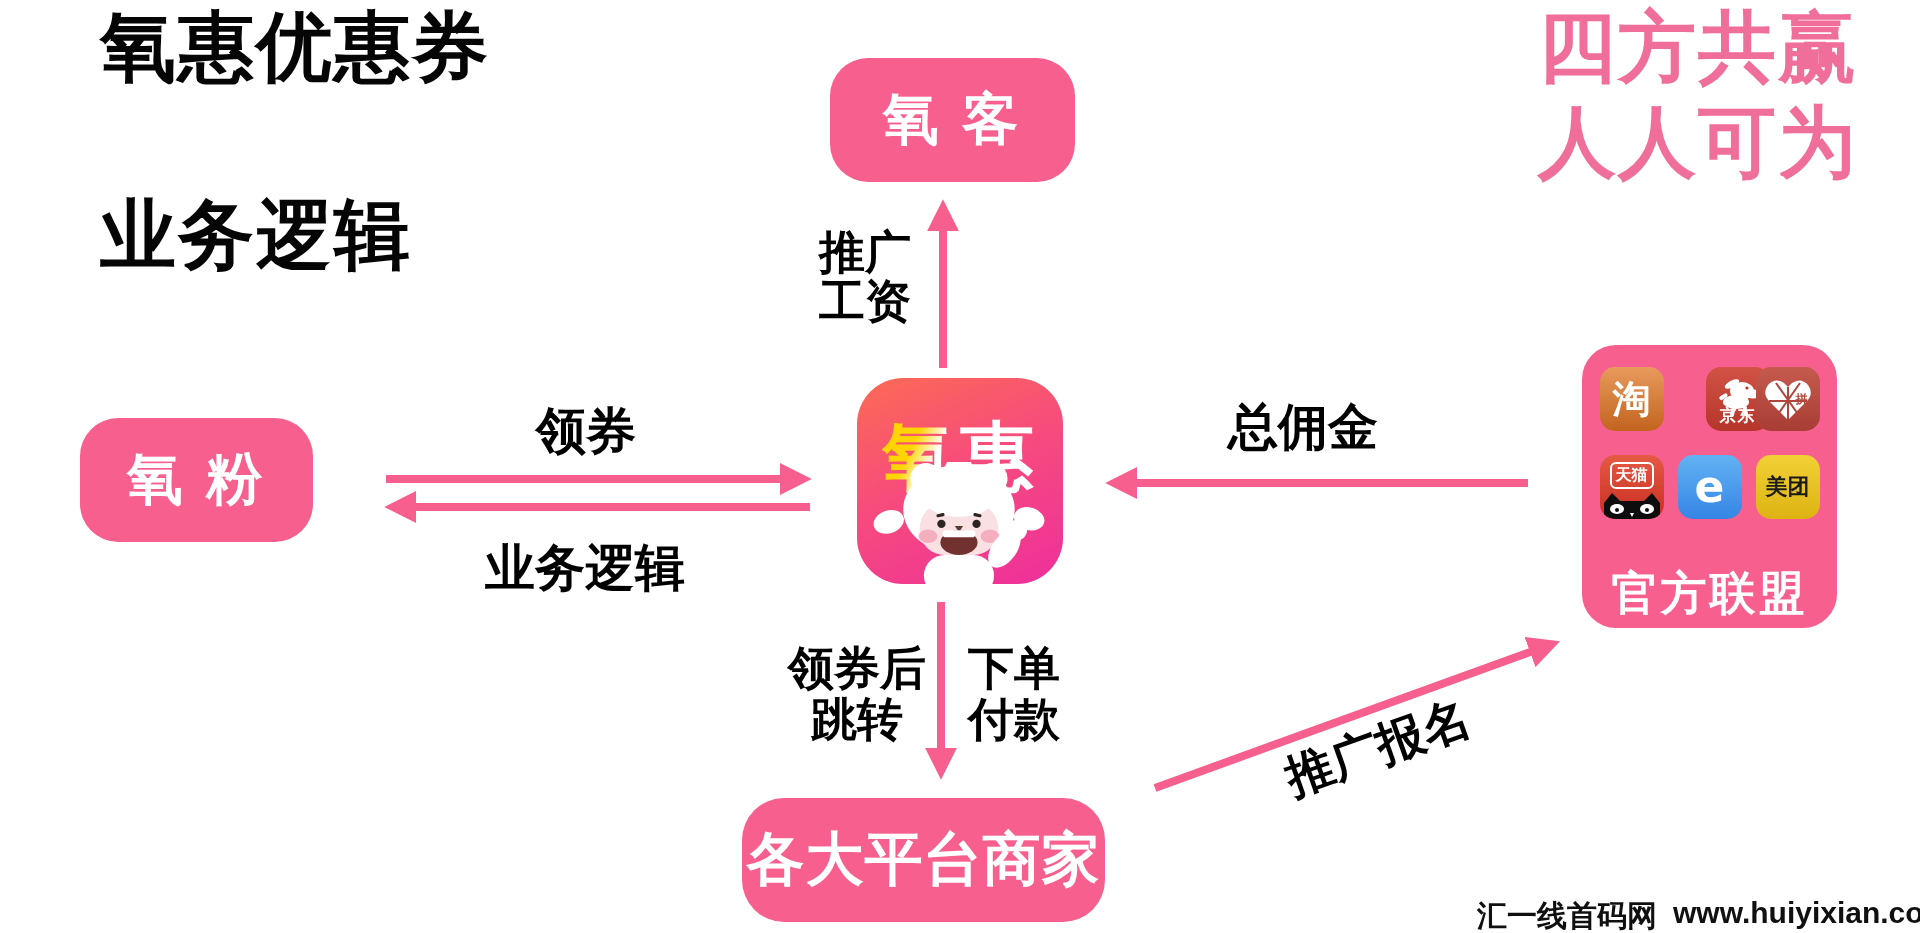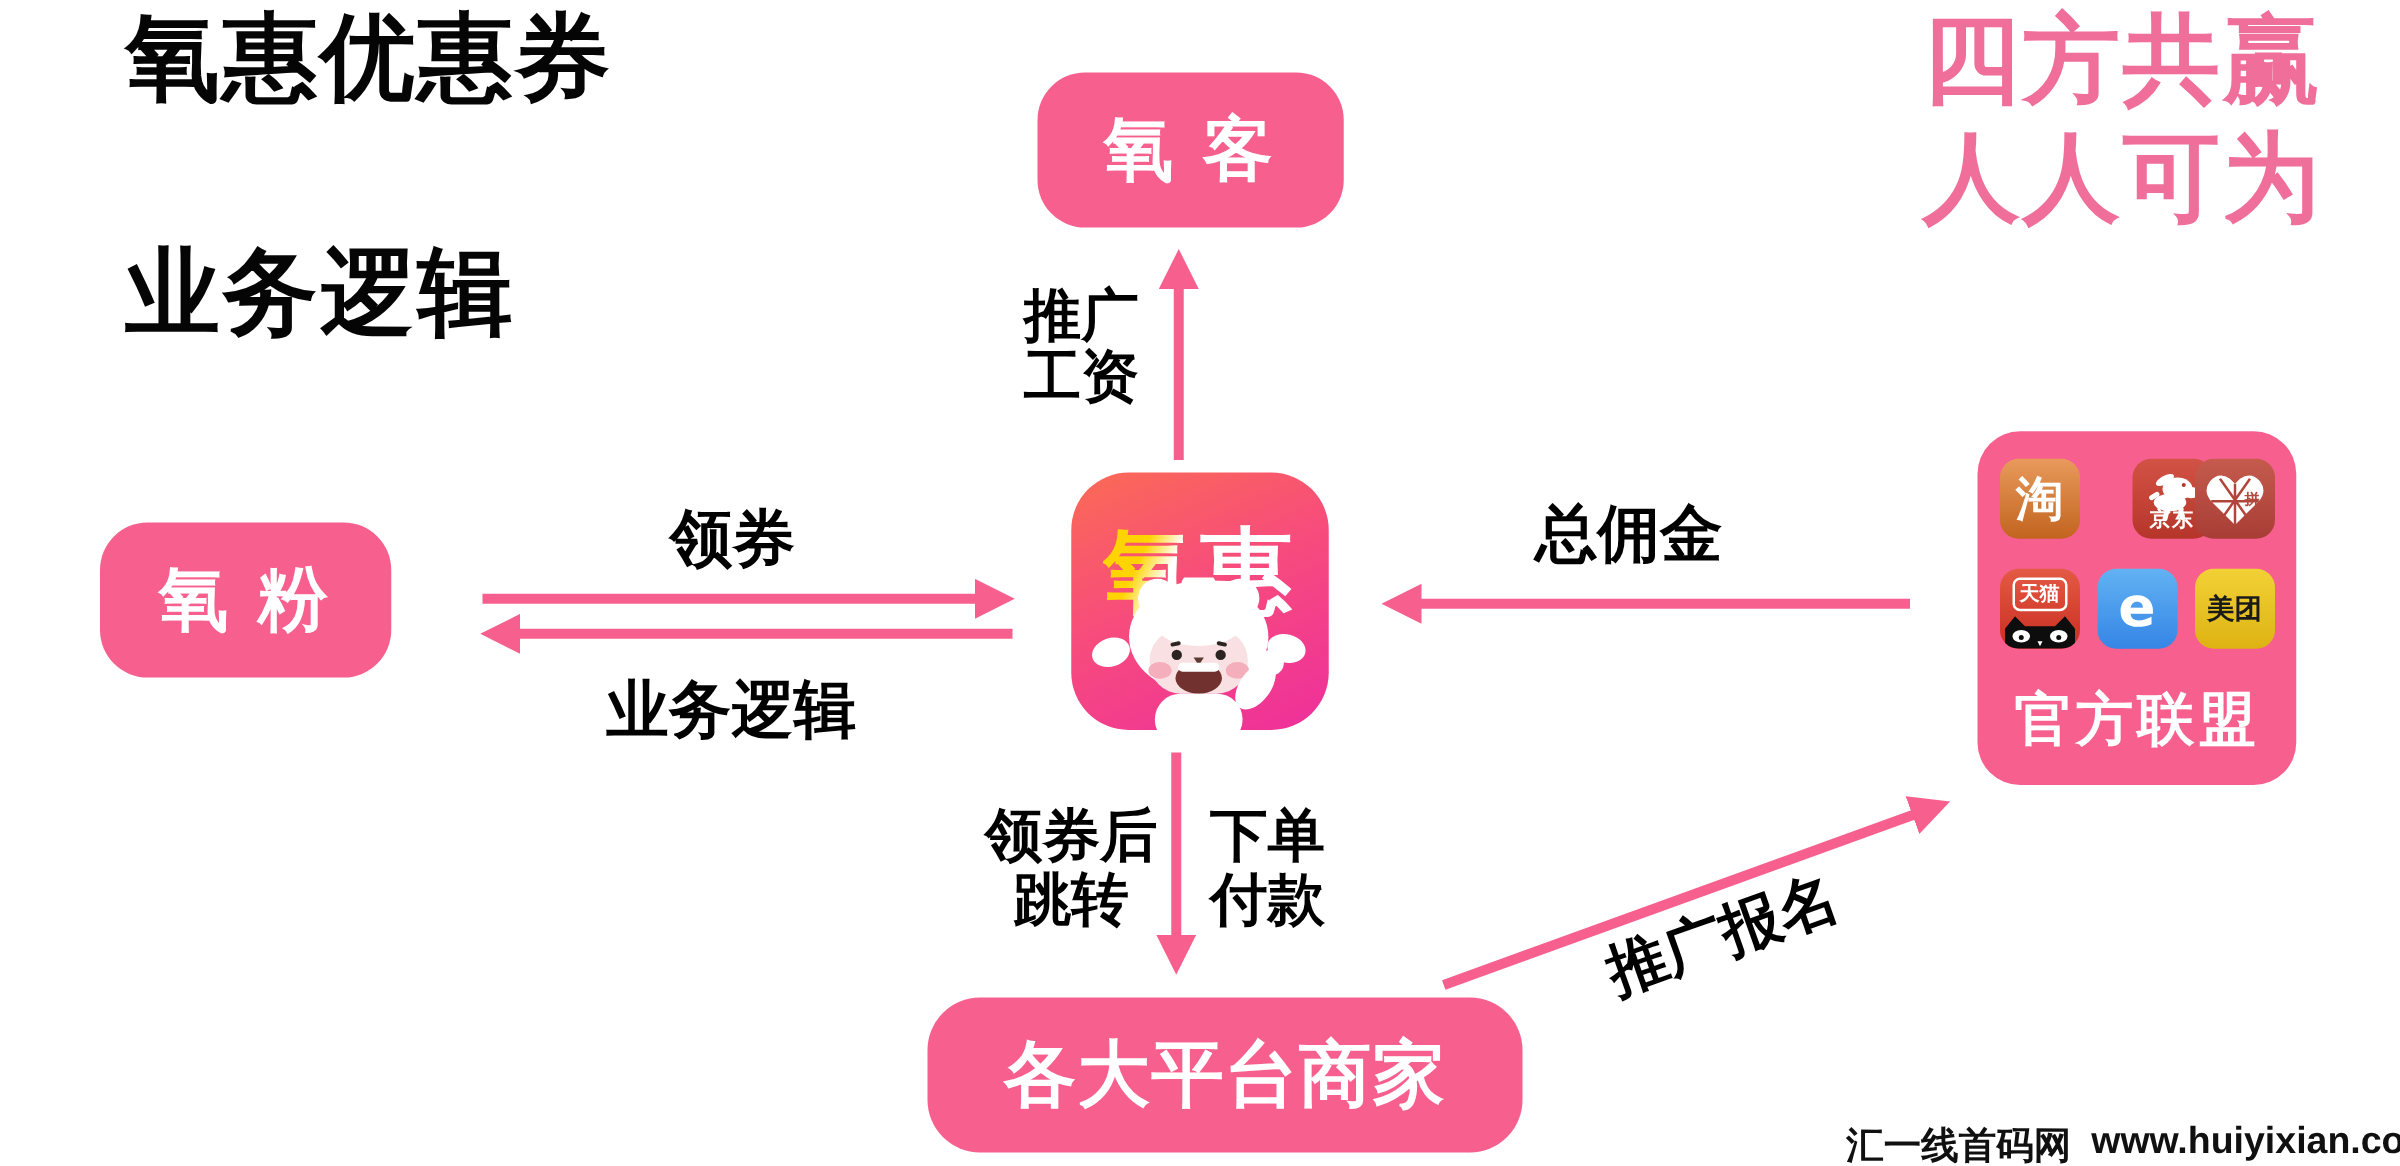--- a/index.html
+++ b/index.html
@@ -13,21 +13,21 @@
           font-size:78px;line-height:95px;font-weight:900;color:var(--slogan-pink,#f06e9a);
           letter-spacing:2px;}
 
   
   .pbox{position:absolute;background:var(--accent-pink,#f7608e);color:#fff;
         font-weight:900;display:flex;align-items:center;justify-content:center;}
   .box-yangke{left:818px;top:58px;width:245px;height:124px;border-radius:38px;
               font-size:56px;letter-spacing:4px;margin-left:12px;}
   .box-yangfen{left:80px;top:418px;width:233px;height:124px;border-radius:38px;
                font-size:56px;letter-spacing:4px;}
-  .box-merchants{left:742px;top:798px;width:476px;height:124px;border-radius:42px;
+  .box-merchants{left:742px;top:798px;width:363px;height:124px;border-radius:42px;
                  font-size:58px;letter-spacing:1px;}
 
   
   .elabel{position:absolute;color:#000;font-weight:900;text-align:center;}
   .lbl-promo-salary{left:806px;top:228px;width:118px;font-size:46px;line-height:49px;}
   .lbl-get-coupon{left:500px;top:398px;width:172px;font-size:50px;}
   .lbl-self-purchase{left:440px;top:535px;width:290px;font-size:50px;}
   .lbl-commission{left:1218px;top:394px;width:170px;font-size:50px;}
   .lbl-coupon-jump{left:779px;top:643px;width:156px;font-size:46px;line-height:51px;}
   .lbl-order-pay{left:958px;top:643px;width:112px;font-size:46px;line-height:51px;}
@@ -67,21 +67,21 @@
                       font-size:12px;font-weight:900;background:transparent;}
   .tile-tmall{background:linear-gradient(180deg,#e45a44 0%,#c92d20 100%);}
   .tile-tmall .tm-text{position:absolute;top:7px;left:50%;transform:translateX(-50%);
                        color:#fff;font-size:16px;font-weight:900;border:2px solid #fff;
                        border-radius:6px;padding:1px 4px;white-space:nowrap;}
   .tile-eleme{background:linear-gradient(180deg,#62b2f3 0%,#3585e6 100%);}
   .tile-eleme span{color:#fff;font-size:44px;font-weight:900;line-height:1;
                    font-family:"DejaVu Sans",sans-serif;}
   .tile-meituan{background:linear-gradient(180deg,#f2d136 0%,#ddb312 100%);}
   .tile-meituan span{color:#1a1a1a;font-size:22px;font-weight:900;}
-  .alliance-label{margin-top:26px;color:#fff;font-size:46px;font-weight:900;
+  .alliance-label{margin-top:44px;color:#fff;font-size:46px;font-weight:900;
                   letter-spacing:3px;}
 
   
   .watermark{position:absolute;left:1477px;top:896px;display:flex;gap:16px;
              color:#101010;font-size:30px;font-weight:700;white-space:nowrap;}
 </style>
 </head>
 <body>
 
 <div class="canvas">

